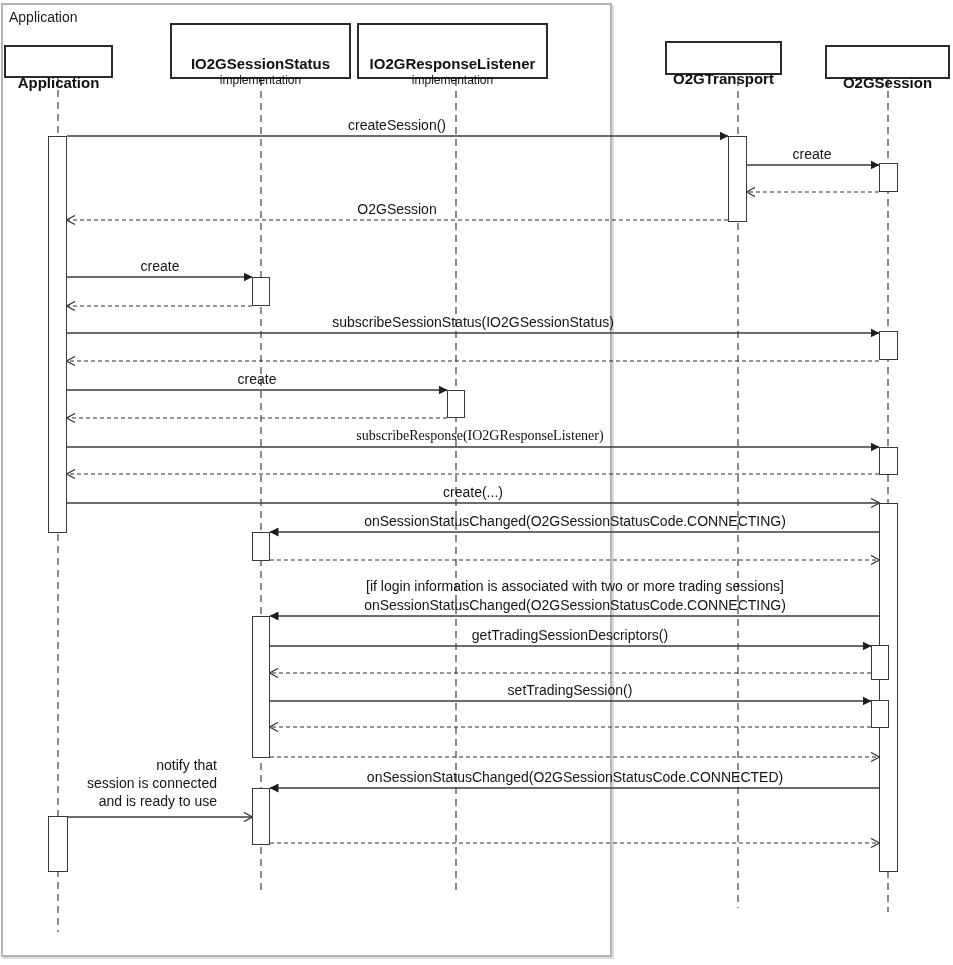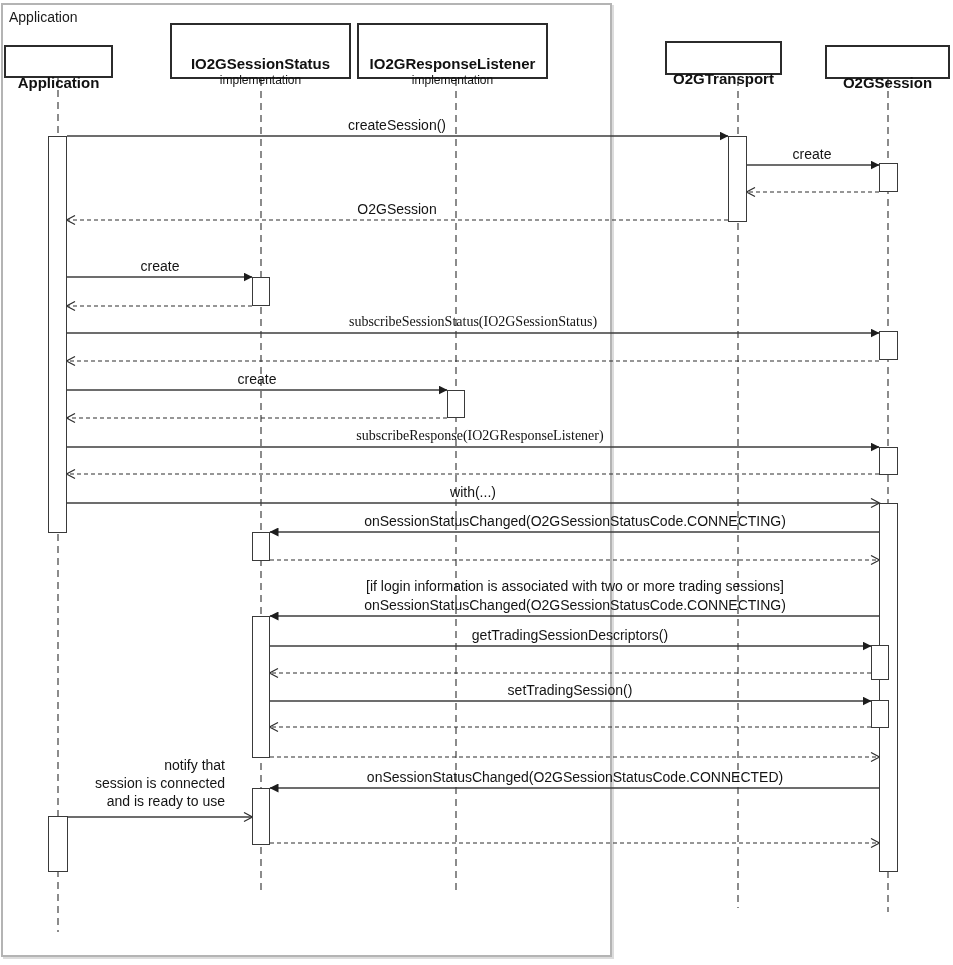--- a/index.html
+++ b/index.html
@@ -103,24 +103,24 @@
       <div class="head" style="left: 665px; top: 41px; width: 117px; height: 34px;">
         <div class="t">O2GTransport</div>
       </div>
       <div class="head" style="left: 825px; top: 45px; width: 125px; height: 34px;">
         <div class="t">O2GSession</div>
       </div>
       <div class="msg-label" style="left: 397px; top: 117px; text-align: right;">createSession()</div>
       <div class="msg-label" style="left: 812px; top: 146px;">create</div>
       <div class="msg-label" style="left: 397px; top: 201px;">O2GSession</div>
       <div class="msg-label" style="left: 160px; top: 258px;">create</div>
-      <div class="msg-label" style="left: 473px; top: 314px; font-family: Liberation Serif, serif;">subscribeSessionStatus(IO2GSessionStatus)</div>
+      <div class="msg-label" style="left: 473px; top: 314px;">subscribeSessionStatus(IO2GSessionStatus)</div>
       <div class="msg-label" style="left: 257px; top: 371px;">create</div>
       <div class="msg-label" style="left: 480px; top: 428px; font-family: Liberation Serif, serif;">subscribeResponse(IO2GResponseListener)</div>
-      <div class="msg-label" style="left: 473px; top: 484px;">with(...)</div>
+      <div class="msg-label" style="left: 473px; top: 484px;">create(...)</div>
       <div class="msg-label" style="left: 575px; top: 513px;">onSessionStatusChanged(O2GSessionStatusCode.CONNECTING)</div>
       <div class="msg-label" style="left: 575px; top: 597px;">onSessionStatusChanged(O2GSessionStatusCode.CONNECTING)</div>
       <div class="msg-label" style="left: 570px; top: 627px;">getTradingSessionDescriptors()</div>
       <div class="msg-label" style="left: 570px; top: 682px;">setTradingSession()</div>
       <div class="msg-label" style="left: 575px; top: 769px;">onSessionStatusChanged(O2GSessionStatusCode.CONNECTED)</div>
       <div class="act" style="left: 48px; top: 136px; width: 19px; height: 397px;"></div>
       <div class="act" style="left: 48px; top: 816px; width: 20px; height: 56px;"></div>
       <div class="act" style="left: 728px; top: 136px; width: 19px; height: 86px;"></div>
       <div class="act" style="left: 879px; top: 163px; width: 19px; height: 29px;"></div>
       <div class="act" style="left: 879px; top: 331px; width: 19px; height: 29px;"></div>
@@ -129,19 +129,19 @@
       <div class="act" style="left: 252px; top: 277px; width: 18px; height: 29px;"></div>
       <div class="act" style="left: 252px; top: 532px; width: 18px; height: 29px;"></div>
       <div class="act" style="left: 252px; top: 616px; width: 18px; height: 142px;"></div>
       <div class="act" style="left: 252px; top: 788px; width: 18px; height: 57px;"></div>
       <div class="act" style="left: 447px; top: 390px; width: 18px; height: 28px;"></div>
       <div class="act" style="left: 871px; top: 645px; width: 18px; height: 35px;"></div>
       <div class="act" style="left: 871px; top: 700px; width: 18px; height: 28px;"></div>
       <div class="free-text" style="left: 575px; top: 577px;">
         <div>[if login information is associated with two or more trading sessions]</div>
       </div>
-      <div class="free-text" style="left: 160px; top: 756px;">
+      <div class="free-text" style="left: 152px; top: 756px;">
         <div>notify that</div>
         <div>session is connected</div>
         <div>and is ready to use</div>
       </div>
     </div>
 </div>
 
 </body></html>

